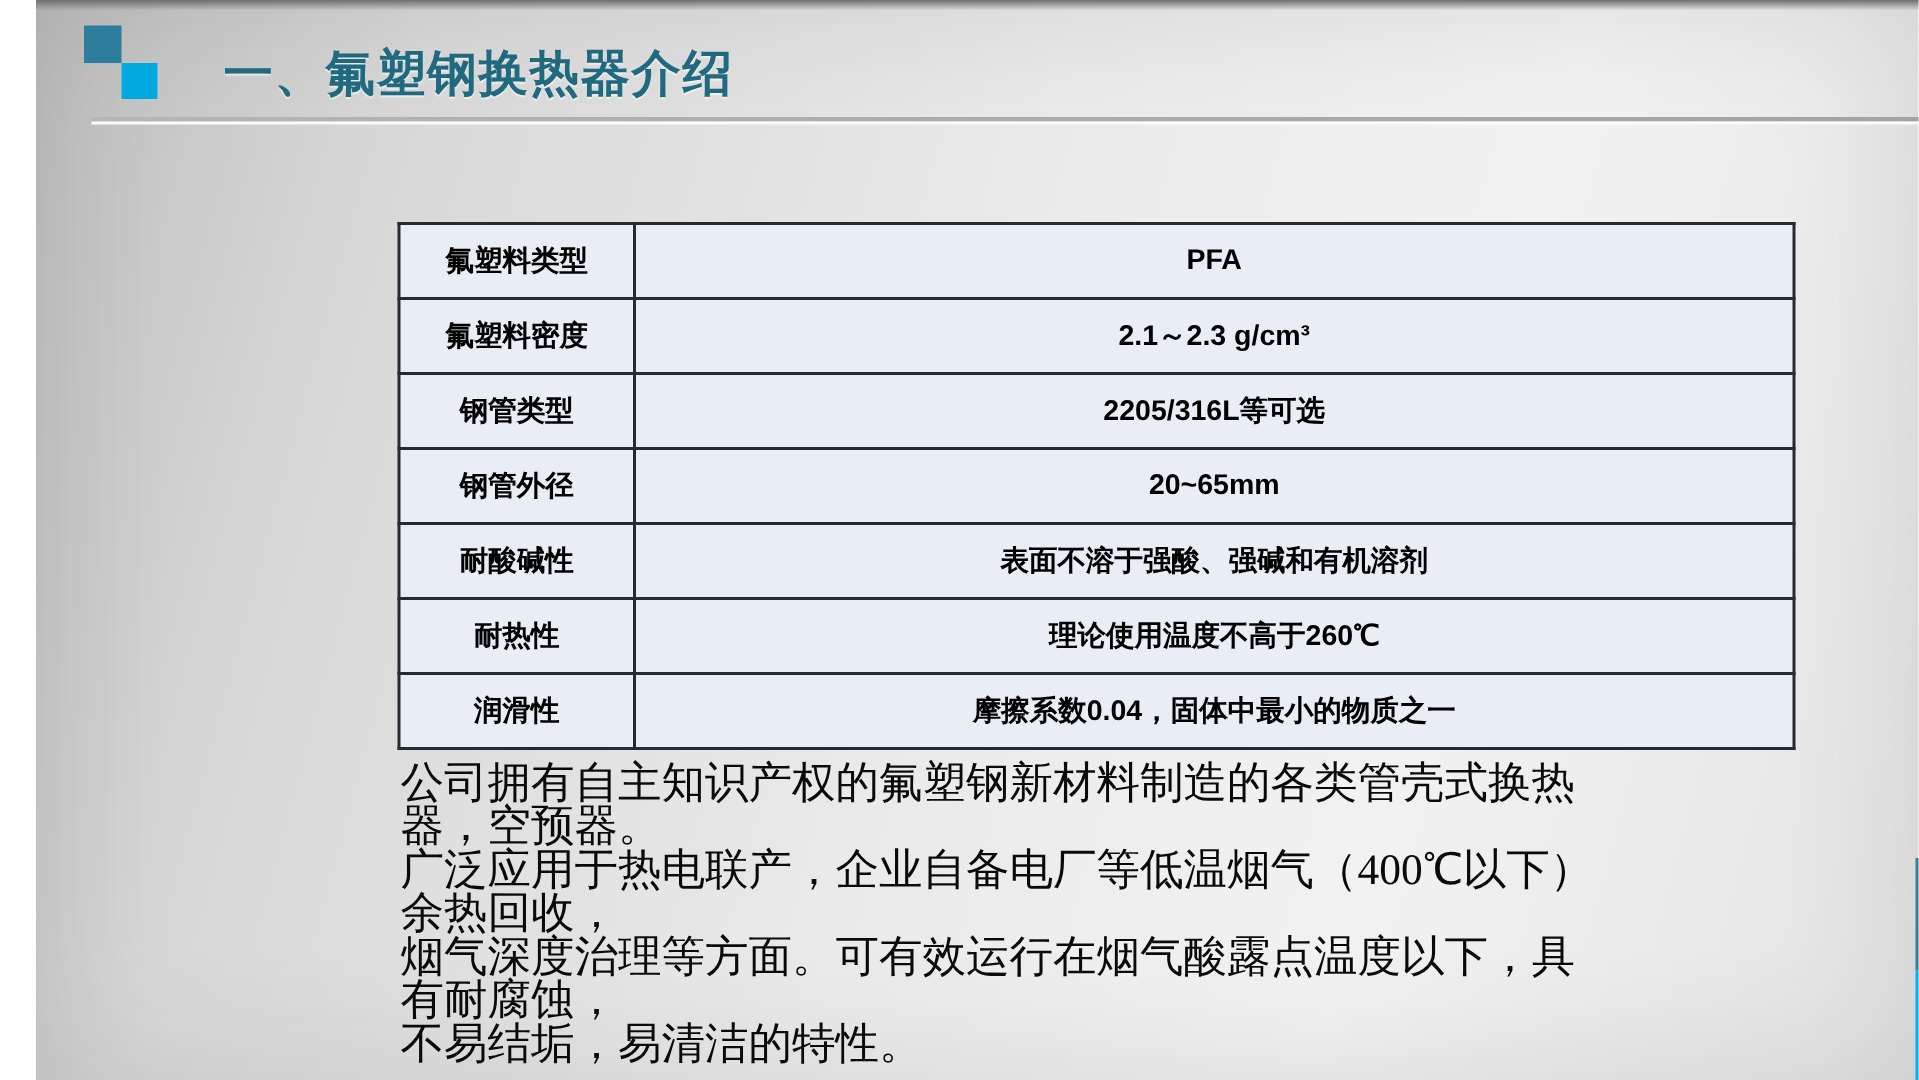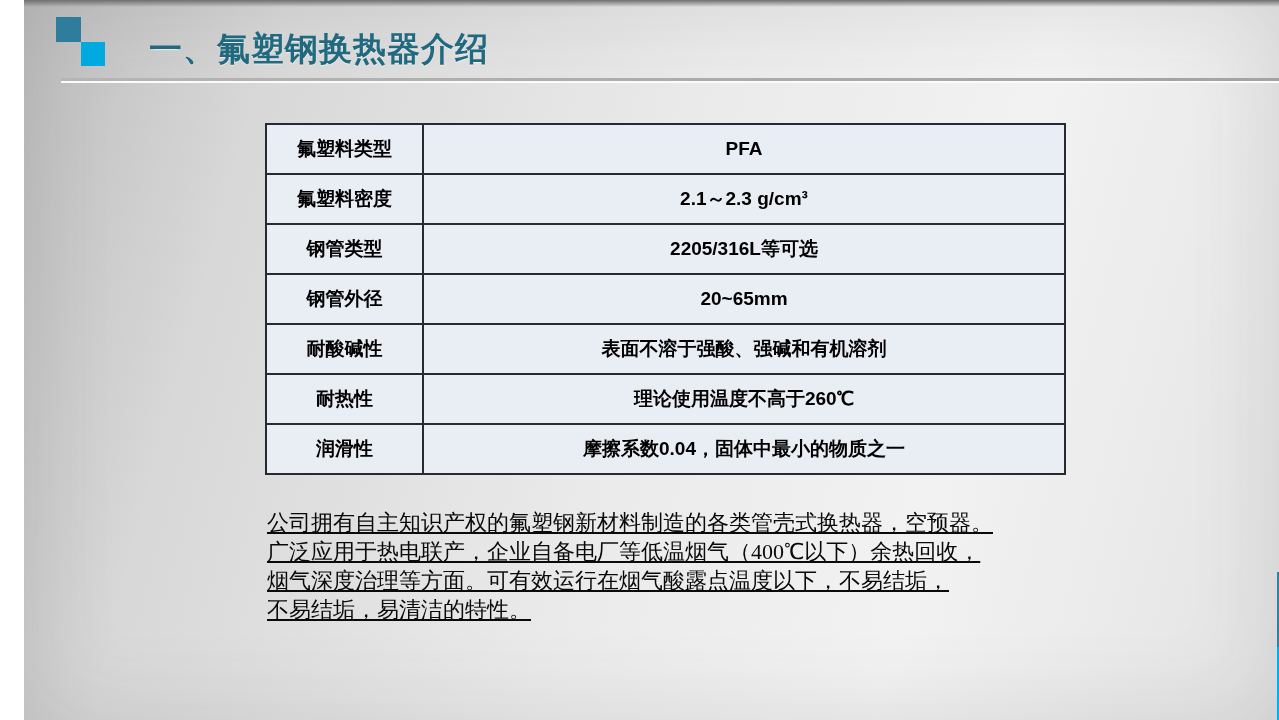--- a/index.html
+++ b/index.html
@@ -27,37 +27,37 @@
     position: absolute; left: 125px; top: 27px;
     font-size: 33px; font-weight: bold; color: #20697f;
     letter-spacing: 1px; white-space: nowrap;
     text-shadow: 0 1px 1px rgba(255,255,255,0.6);
   }
   .divider { position: absolute; left: 37px; top: 78px; width: 1242px; }
   .divider .bar-gray  { height: 3px; background: linear-gradient(90deg, #b5b5b5, #a3a3a3); }
   .divider .bar-white { height: 2px; background: #fbfbfb; }
   
   .spec-table {
-    position: absolute; left: 241px; top: 123px;
-    width: 801px; height: 352px;
+    position: absolute; left: 241px; top: 148px;
+    width: 932px; height: 352px;
     border-collapse: collapse; table-layout: fixed;
   }
   .spec-table td {
     border: 2px solid #262a33;
     background: #e9edf4;
     font-weight: bold; font-size: 19px; color: #000;
     text-align: center; vertical-align: middle;
     padding: 0; height: 37px;
   }
   .spec-table td.label-col { width: 155px; }
   
   .body-text {
     position: absolute; left: 243px; top: 508px; width: 810px;
     font-family: "Liberation Serif", serif;
-    font-size: 22px; line-height: 29px; color: #0a0a0a; text-decoration: underline;
+    font-size: 29px; line-height: 29px; color: #0a0a0a;
   }
   
   .rbar { position: absolute; left: 1253px; width: 24px; }
   .rbar-teal { top: 572px; height: 75px; background: #37809b; }
   .rbar-cyan { top: 647px; height: 73px; background: #00b0f0; }
 </style>
 </head>
 <body>
 
 <div class="slide">
@@ -102,19 +102,19 @@
       <tr>
         <td class="label-col">润滑性</td>
         <td>摩擦系数0.04，固体中最小的物质之一</td>
       </tr>
     </tbody>
   </table>
 
   <div class="body-text">
     <div>公司拥有自主知识产权的氟塑钢新材料制造的各类管壳式换热器，空预器。</div>
     <div>广泛应用于热电联产，企业自备电厂等低温烟气（400℃以下）余热回收，</div>
-    <div>烟气深度治理等方面。可有效运行在烟气酸露点温度以下，不易结垢，</div>
+    <div>烟气深度治理等方面。可有效运行在烟气酸露点温度以下，具有耐腐蚀，</div>
     <div>不易结垢，易清洁的特性。</div>
   </div>
 
   <div class="rbar rbar-teal"></div>
   <div class="rbar rbar-cyan"></div>
 </div>
 
 </body></html>

